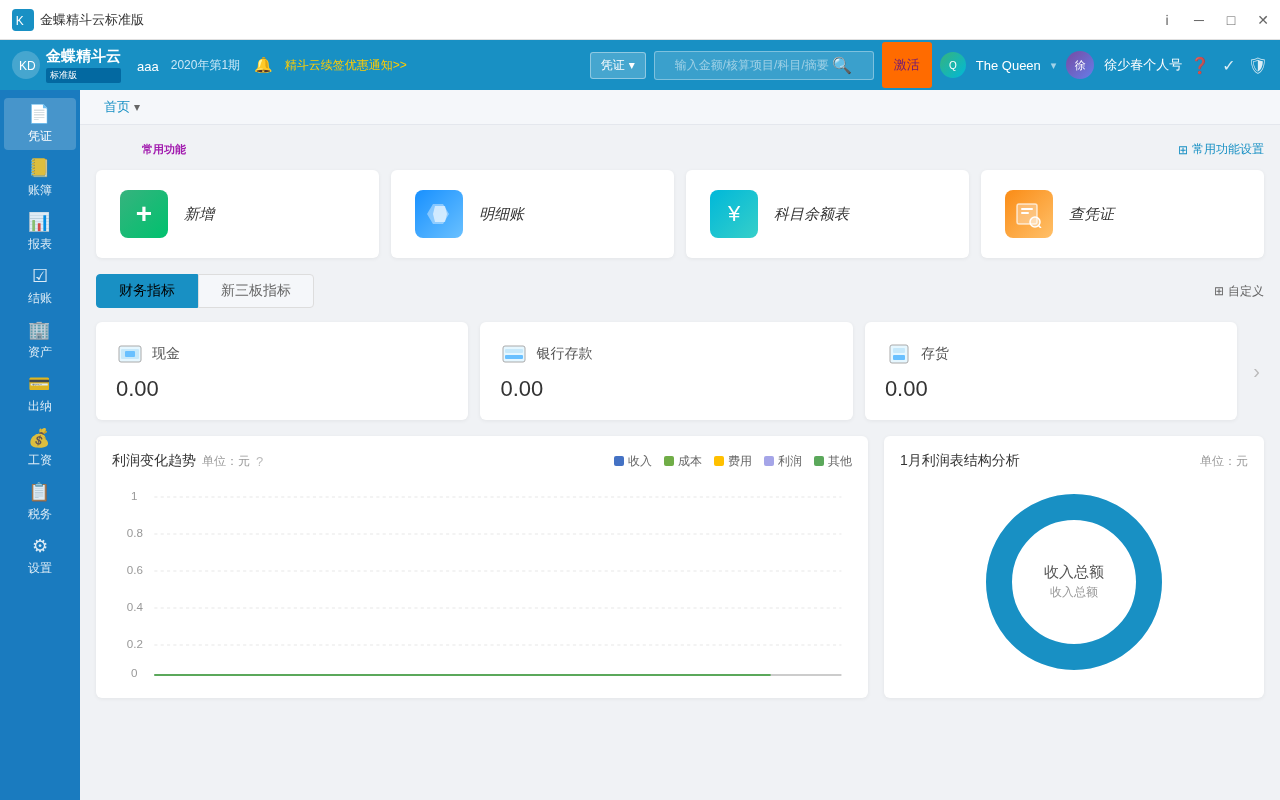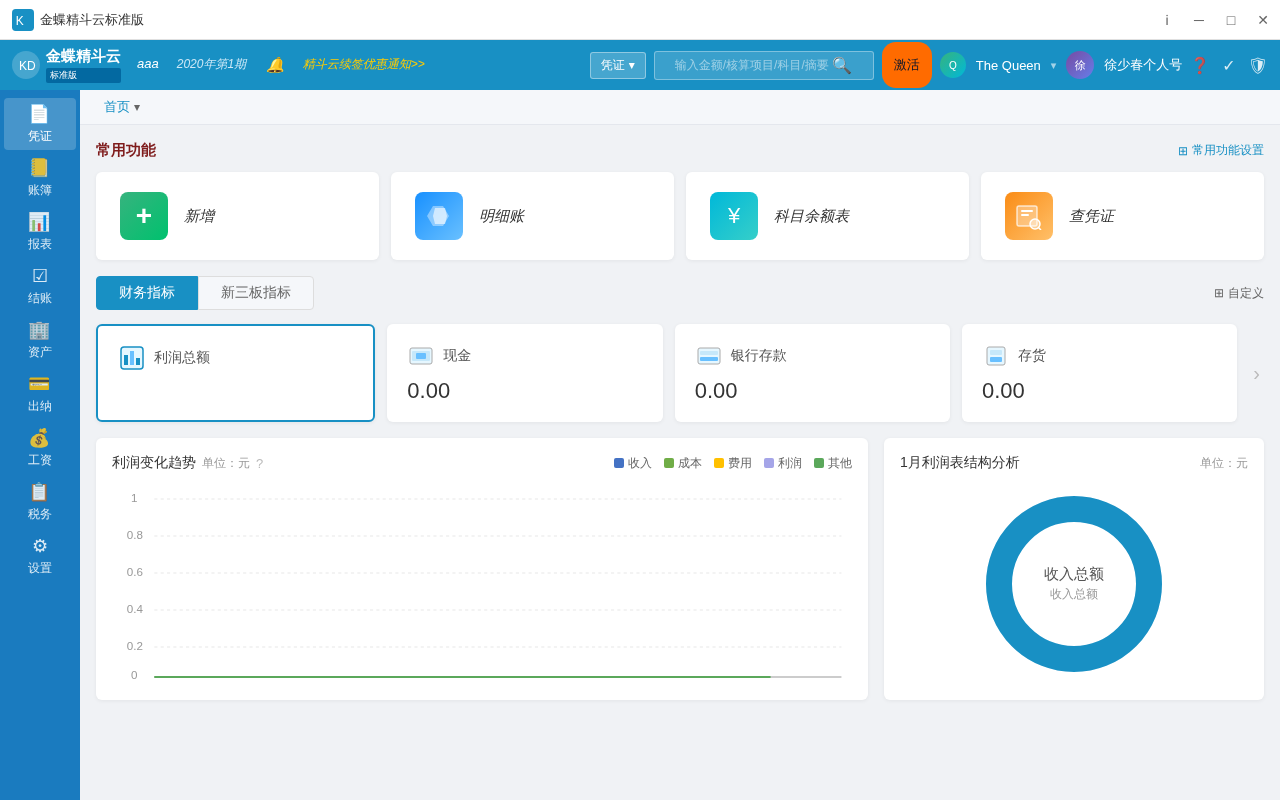--- a/index.html
+++ b/index.html
@@ -125,25 +125,25 @@
       background: transparent;
       border: none;
       outline: none;
       color: rgba(255,255,255,0.8);
       font-size: 12px;
       width: 180px;
     }
     .search-input::placeholder { color: rgba(255,255,255,0.5); }
     .activate-btn {
       background: #ff6b00;
-      color: #0f172a;
+      color: #701a75;
       border: none;
       padding: 14px 12px;
       font-size: 13px;
-      border-radius: 14px;
+      border-radius: 3px;
       cursor: pointer;
     }
     .user-area {
       display: flex;
       align-items: center;
       gap: 10px;
       color: #fff;
     }
     .org-avatar {
       width: 26px;
@@ -251,23 +251,24 @@
     }
 
     
     .section-header {
       display: flex;
       align-items: center;
       justify-content: space-between;
       margin-bottom: 12px;
     }
     .section-title {
-      font-size: 15px;
+      font-size: 11px;
       font-weight: bold;
-      color: #7f1d1d;
+      color: #a21caf;
+      margin-left: 46px;
     }
     .section-action {
       font-size: 12px;
       color: #1890c4;
       cursor: pointer;
       display: flex;
       align-items: center;
       gap: 4px;
     }
 
@@ -323,21 +324,21 @@
     .tab-item {
       padding: 7px 22px;
       font-size: 14px;
       cursor: pointer;
       border: 1px solid #ddd;
       background: #f5f7fa;
       color: #666;
     }
     .tab-item.active {
       background: #1890c4;
-      color: #ffffff;
+      color: #000000;
       border-color: #1890c4;
     }
     .tab-item:first-child { border-radius: 4px 0 0 4px; }
     .tab-item:last-child { border-radius: 0 4px 4px 0; }
     .customize-btn {
       font-size: 12px;
       color: #666;
       cursor: pointer;
       display: flex;
       align-items: center;
@@ -498,21 +499,21 @@
     <svg width="28" height="28" viewBox="0 0 28 28">
       <circle cx="14" cy="14" r="14" fill="rgba(255,255,255,0.2)"></circle>
       <text x="7" y="19" font-size="12" fill="#fff" font-family="Arial">KD</text>
     </svg>
     <div>
       <div class="logo-text-main">金蝶精斗云</div>
       <div class="logo-badge">标准版</div>
     </div>
   </div>
 
-  <div style="display:flex;align-items:flex-start;gap:14px;font-style:italic;">
+  <div style="display:flex;align-items:flex-end;gap:8px;">
     <span class="company-info">aaa</span>
     <span class="period-info">2020年第1期</span>
     <span class="notify-bell">🔔</span>
     <a class="notify-link">精斗云续签优惠通知&gt;&gt;</a>
   </div>
 
   <div class="search-area">
     <div class="voucher-select">
       <span>凭证</span>
       <span>▾</span>
@@ -639,33 +640,20 @@
           <div class="tab-item">新三板指标</div>
         </div>
         <div class="customize-btn">
           <span>⊞</span>
           <span>自定义</span>
         </div>
       </div>
 
       <div class="metrics-row">
 
-        <div class="metric-card selected">
-          <div class="metric-card-header">
-            <div class="metric-icon">
-              <svg width="26" height="26" viewBox="0 0 26 26">
-                <rect x="2" y="2" width="22" height="22" rx="3" fill="#e6f7ff" stroke="#1890c4" stroke-width="1.5"></rect>
-                <rect x="5" y="10" width="4" height="10" fill="#1890c4"></rect>
-                <rect x="11" y="6" width="4" height="14" fill="#69c0ff"></rect>
-                <rect x="17" y="13" width="4" height="7" fill="#1890c4"></rect>
-              </svg>
-            </div>
-            <span class="metric-name">利润总额</span>
-          </div>
-        </div>
 
         <div class="metric-card">
           <div class="metric-card-header">
             <div class="metric-icon">
               <svg width="26" height="26" viewBox="0 0 26 26">
                 <rect x="2" y="5" width="22" height="16" rx="2" fill="#e6f7ff" stroke="#aaa" stroke-width="1"></rect>
                 <rect x="4" y="8" width="18" height="10" rx="1" fill="#c6e8fa"></rect>
                 <rect x="8" y="10" width="10" height="6" rx="1" fill="#69c0ff"></rect>
               </svg>
             </div>

